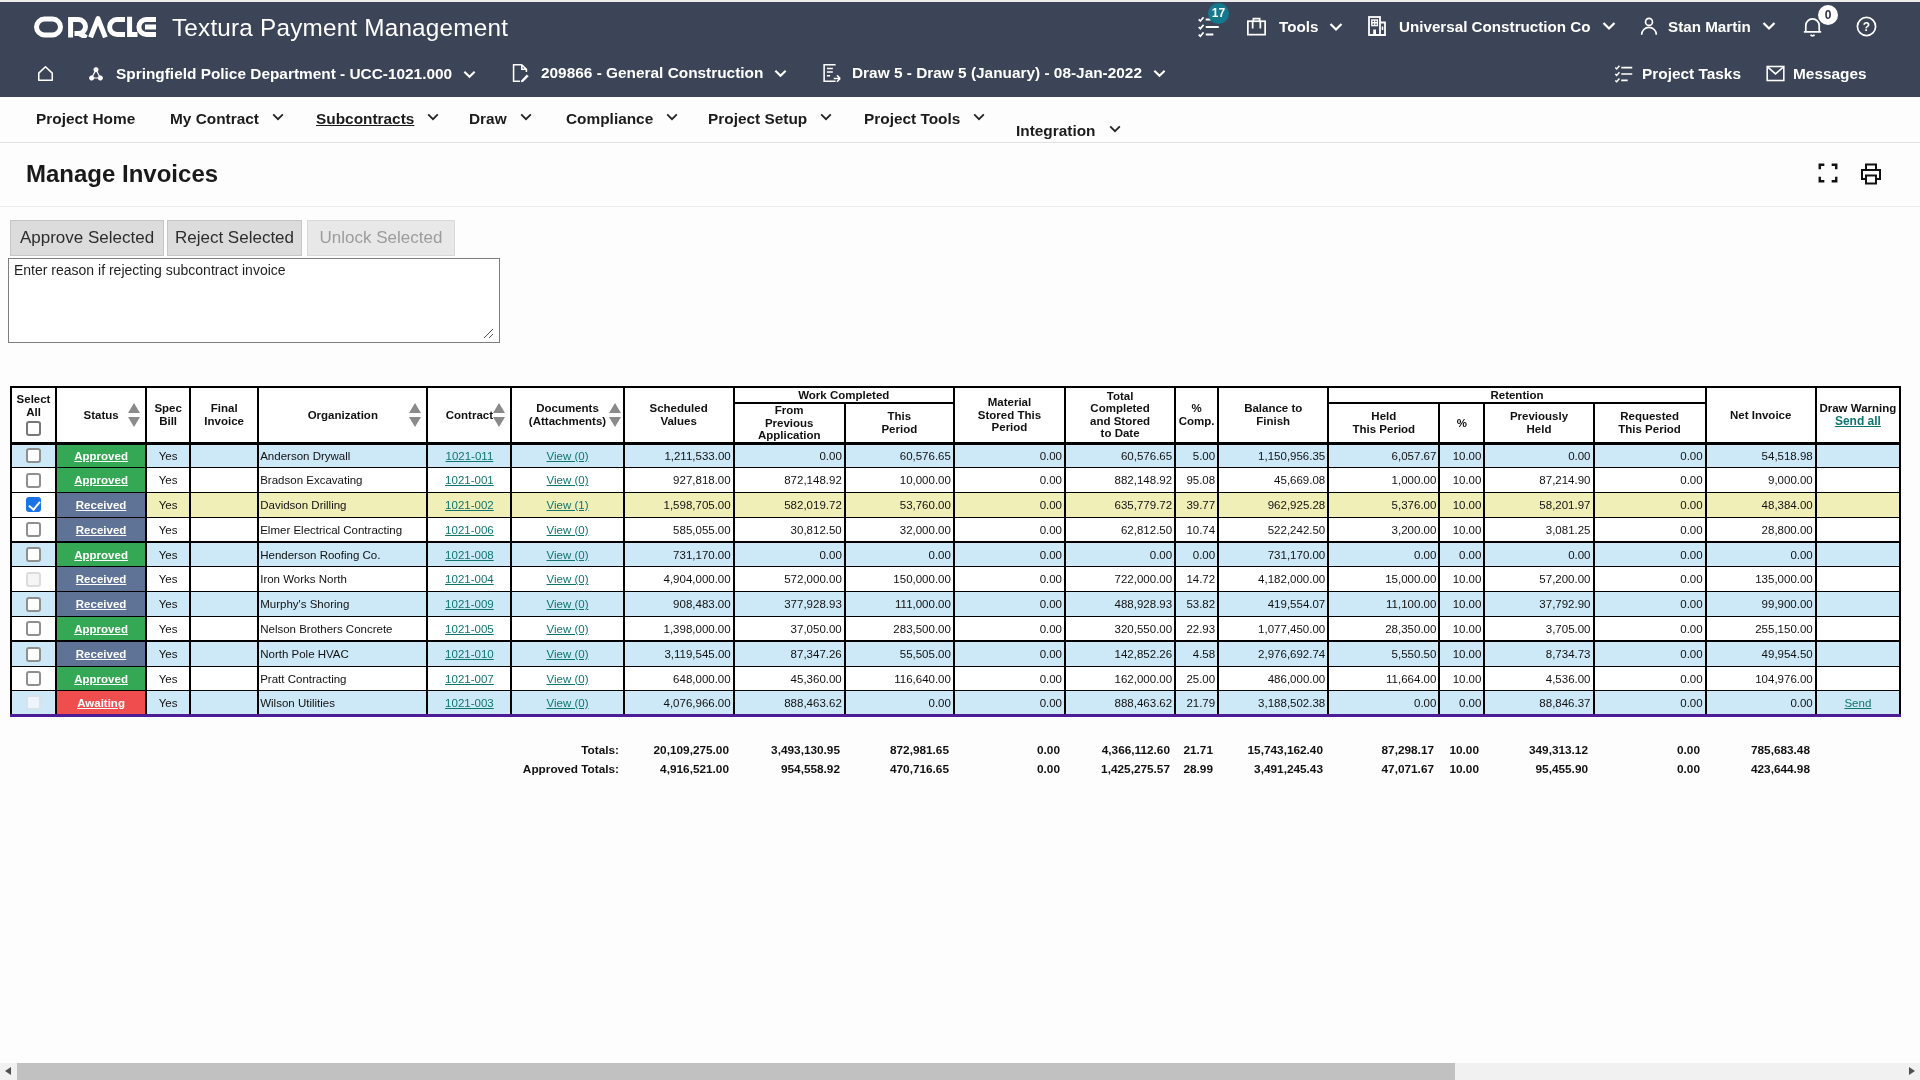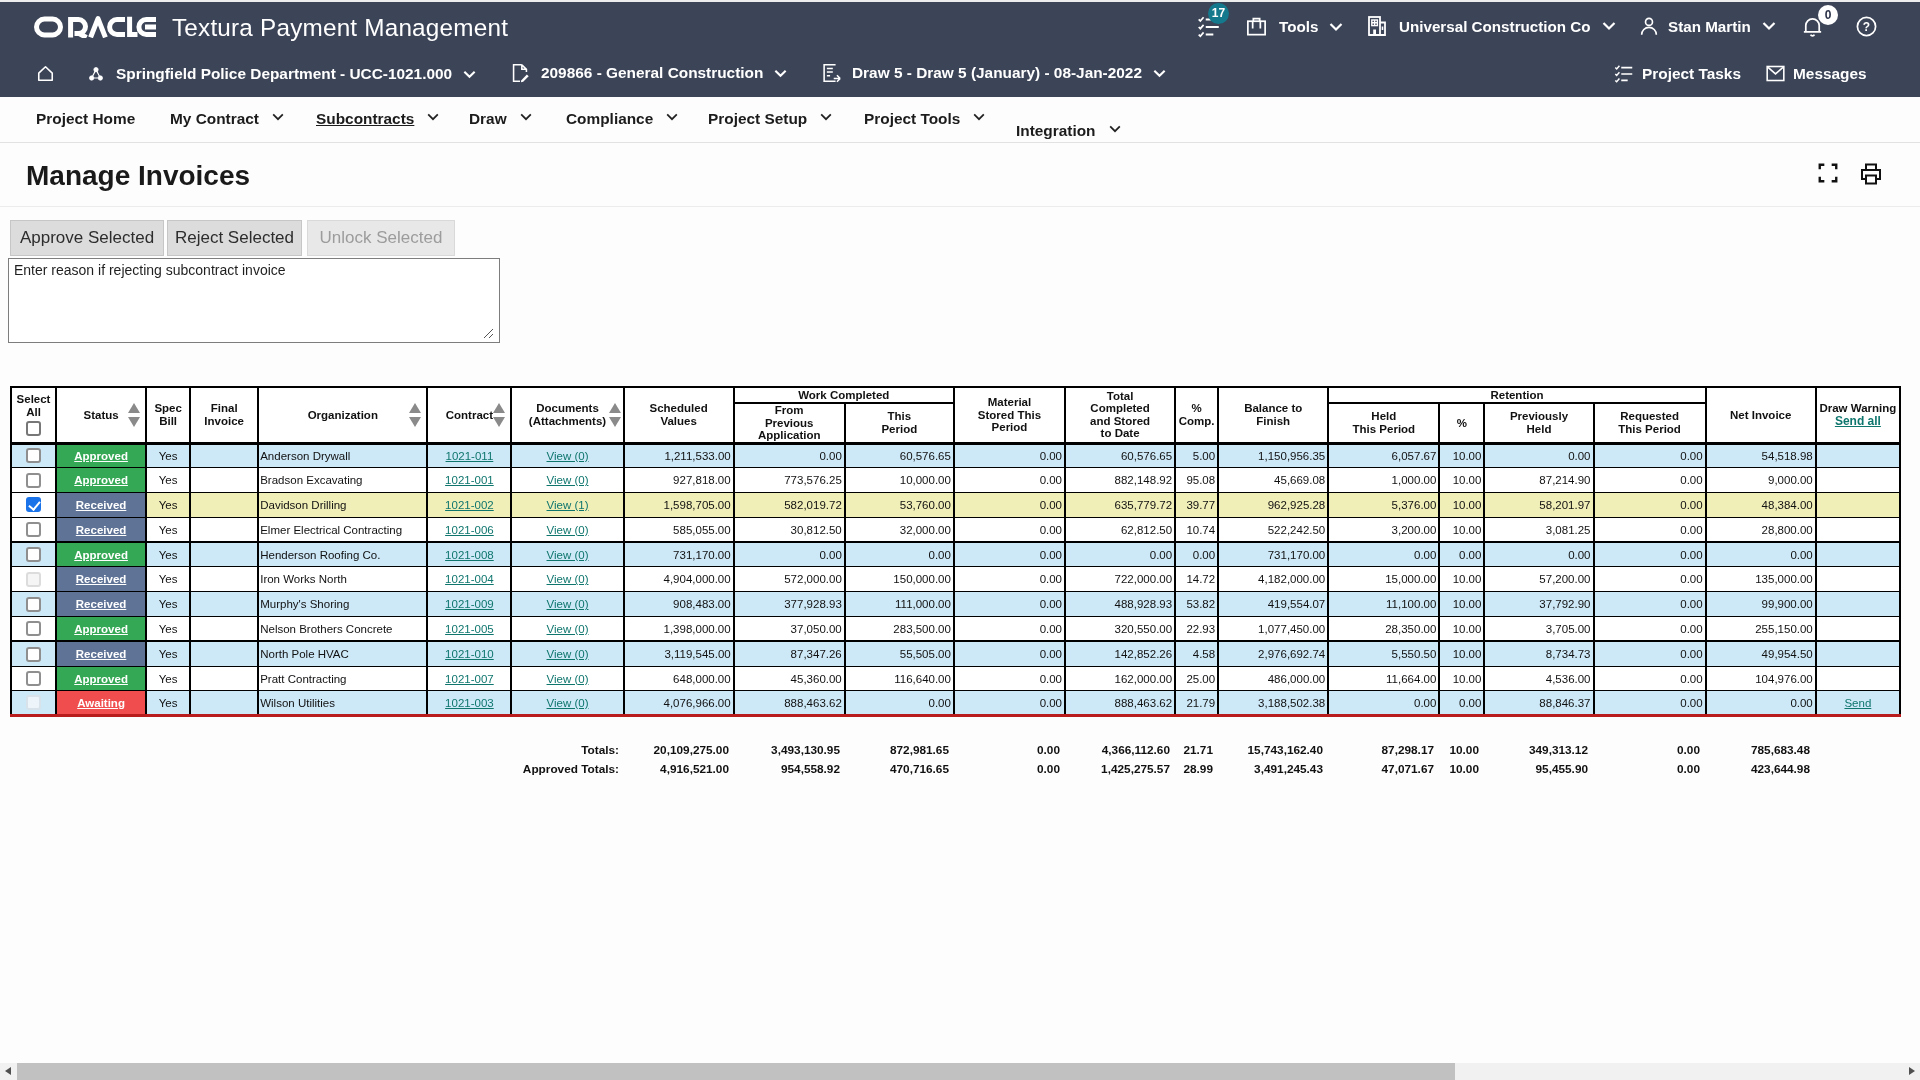--- a/index.html
+++ b/index.html
@@ -11,36 +11,36 @@
 #bar2 { position:absolute; left:0; top:50px; width:1920px; height:47px; background:#3c4457; }
 #logo { position:absolute; left:34px; top:16px; }
 #prodname { position:absolute; left:172px; top:14px; font-size:24.3px; color:#fff; letter-spacing:0.2px; }
 .baritem { position:absolute; display:flex; align-items:center; color:#fff; font-size:15.2px; font-weight:bold; white-space:nowrap; }
 .bar2item { font-size:15.4px !important; }
 .caret { display:inline-block; margin-left:10px; }
 
 #nav { position:absolute; left:0; top:97px; width:1920px; height:46px; background:#fdfdfd; border-bottom:1px solid #e2e2e2; }
 .navitem { position:absolute; top:110px; font-size:15.4px; font-weight:bold; color:#1c1c1c; white-space:nowrap; }
 .navcaret { display:inline-block; margin-left:12px; }
-#title { position:absolute; left:26px; top:160px; font-size:28px; font-weight:bold; color:#1a1a1a; }
+#title { position:absolute; left:26px; top:160px; font-size:24px; font-weight:bold; color:#1a1a1a; }
 #titleline { position:absolute; left:0; top:206px; width:1920px; height:1px; background:#ececec; }
 
 .btn { position:absolute; top:220px; height:36px; background:#dcdcdc; border:1px solid #c6c6c6; font-family:"Liberation Sans", sans-serif; font-size:17px; color:#2d2d2d; text-align:center; line-height:34px; }
 .btn.disabled { background:#e8e8e8; border-color:#d9d9d9; color:#9c9c9c; }
 #txtarea { position:absolute; left:8px; top:258px; width:492px; height:85px; border:1px solid #7d7d7d; background:#fff; font-size:14px; color:#1f1f1f; padding:3px 5px; }
 #resizer { position:absolute; left:482px; top:327px; }
 
 table.grid { position:absolute; left:10px; top:386px; width:1891px; border-collapse:collapse; table-layout:fixed; font-size:11.5px; color:#111; }
 table.grid th, table.grid td { border-left:2px solid #000; border-right:2px solid #000; overflow:hidden; }
 table.grid th { border-top:2px solid #000; border-bottom:2px solid #000; font-size:11.5px; line-height:12.5px; font-weight:bold; text-align:center; vertical-align:middle; padding:0; background:#fff; }
 table.grid thead tr.sub th { border-top:1px solid #000; }
 table.grid td { border-top:1px solid #000; border-bottom:1px solid #000; height:24.8px; padding:0 2px; white-space:nowrap; }
 table.grid td.org { padding-left:1px; }
 table.grid tr.grp td { border-top:2px solid #000; }
-table.grid tr.last td { border-bottom:3px solid #b91c1c;margin-top:7px; }
+table.grid tr.last td { border-bottom:3px solid #4c1d95;margin-top:7px; }
 table.grid thead tr.top th { height:15px; }
 table.grid thead tr.sub th { height:37px; }
 .hdr-bot { border-bottom:3px solid #000 !important; }
 .num { text-align:right; }
 .ctr { text-align:center; }
 .rowb td { background:#cde8f7; }
 .roww td { background:#ffffff; }
 .rowy td { background:#f1efb8; }
 .rowy td.selcell { background:#ffffff; }
 a.tlink { color:#0f766e; text-decoration:underline; }
@@ -335,21 +335,21 @@
 </tr>
 <tr class="roww">
 <td class="ctr"><span class="cb"></span></td>
           <td class="status stat-app"><span>Approved</span></td>
           <td class="ctr">Yes</td>
           <td></td>
           <td class="org">Bradson Excavating</td>
           <td class="ctr"><a class="tlink">1021-001</a></td>
           <td class="ctr"><a class="tlink">View (0)</a></td>
           <td class="num">927,818.00</td>
-          <td class="num">773,576.25</td>
+          <td class="num">872,148.92</td>
           <td class="num">10,000.00</td>
           <td class="num">0.00</td>
           <td class="num">882,148.92</td>
           <td class="num">95.08</td>
           <td class="num">45,669.08</td>
           <td class="num">1,000.00</td>
           <td class="num">10.00</td>
           <td class="num">87,214.90</td>
           <td class="num">0.00</td>
           <td class="num">9,000.00</td>

